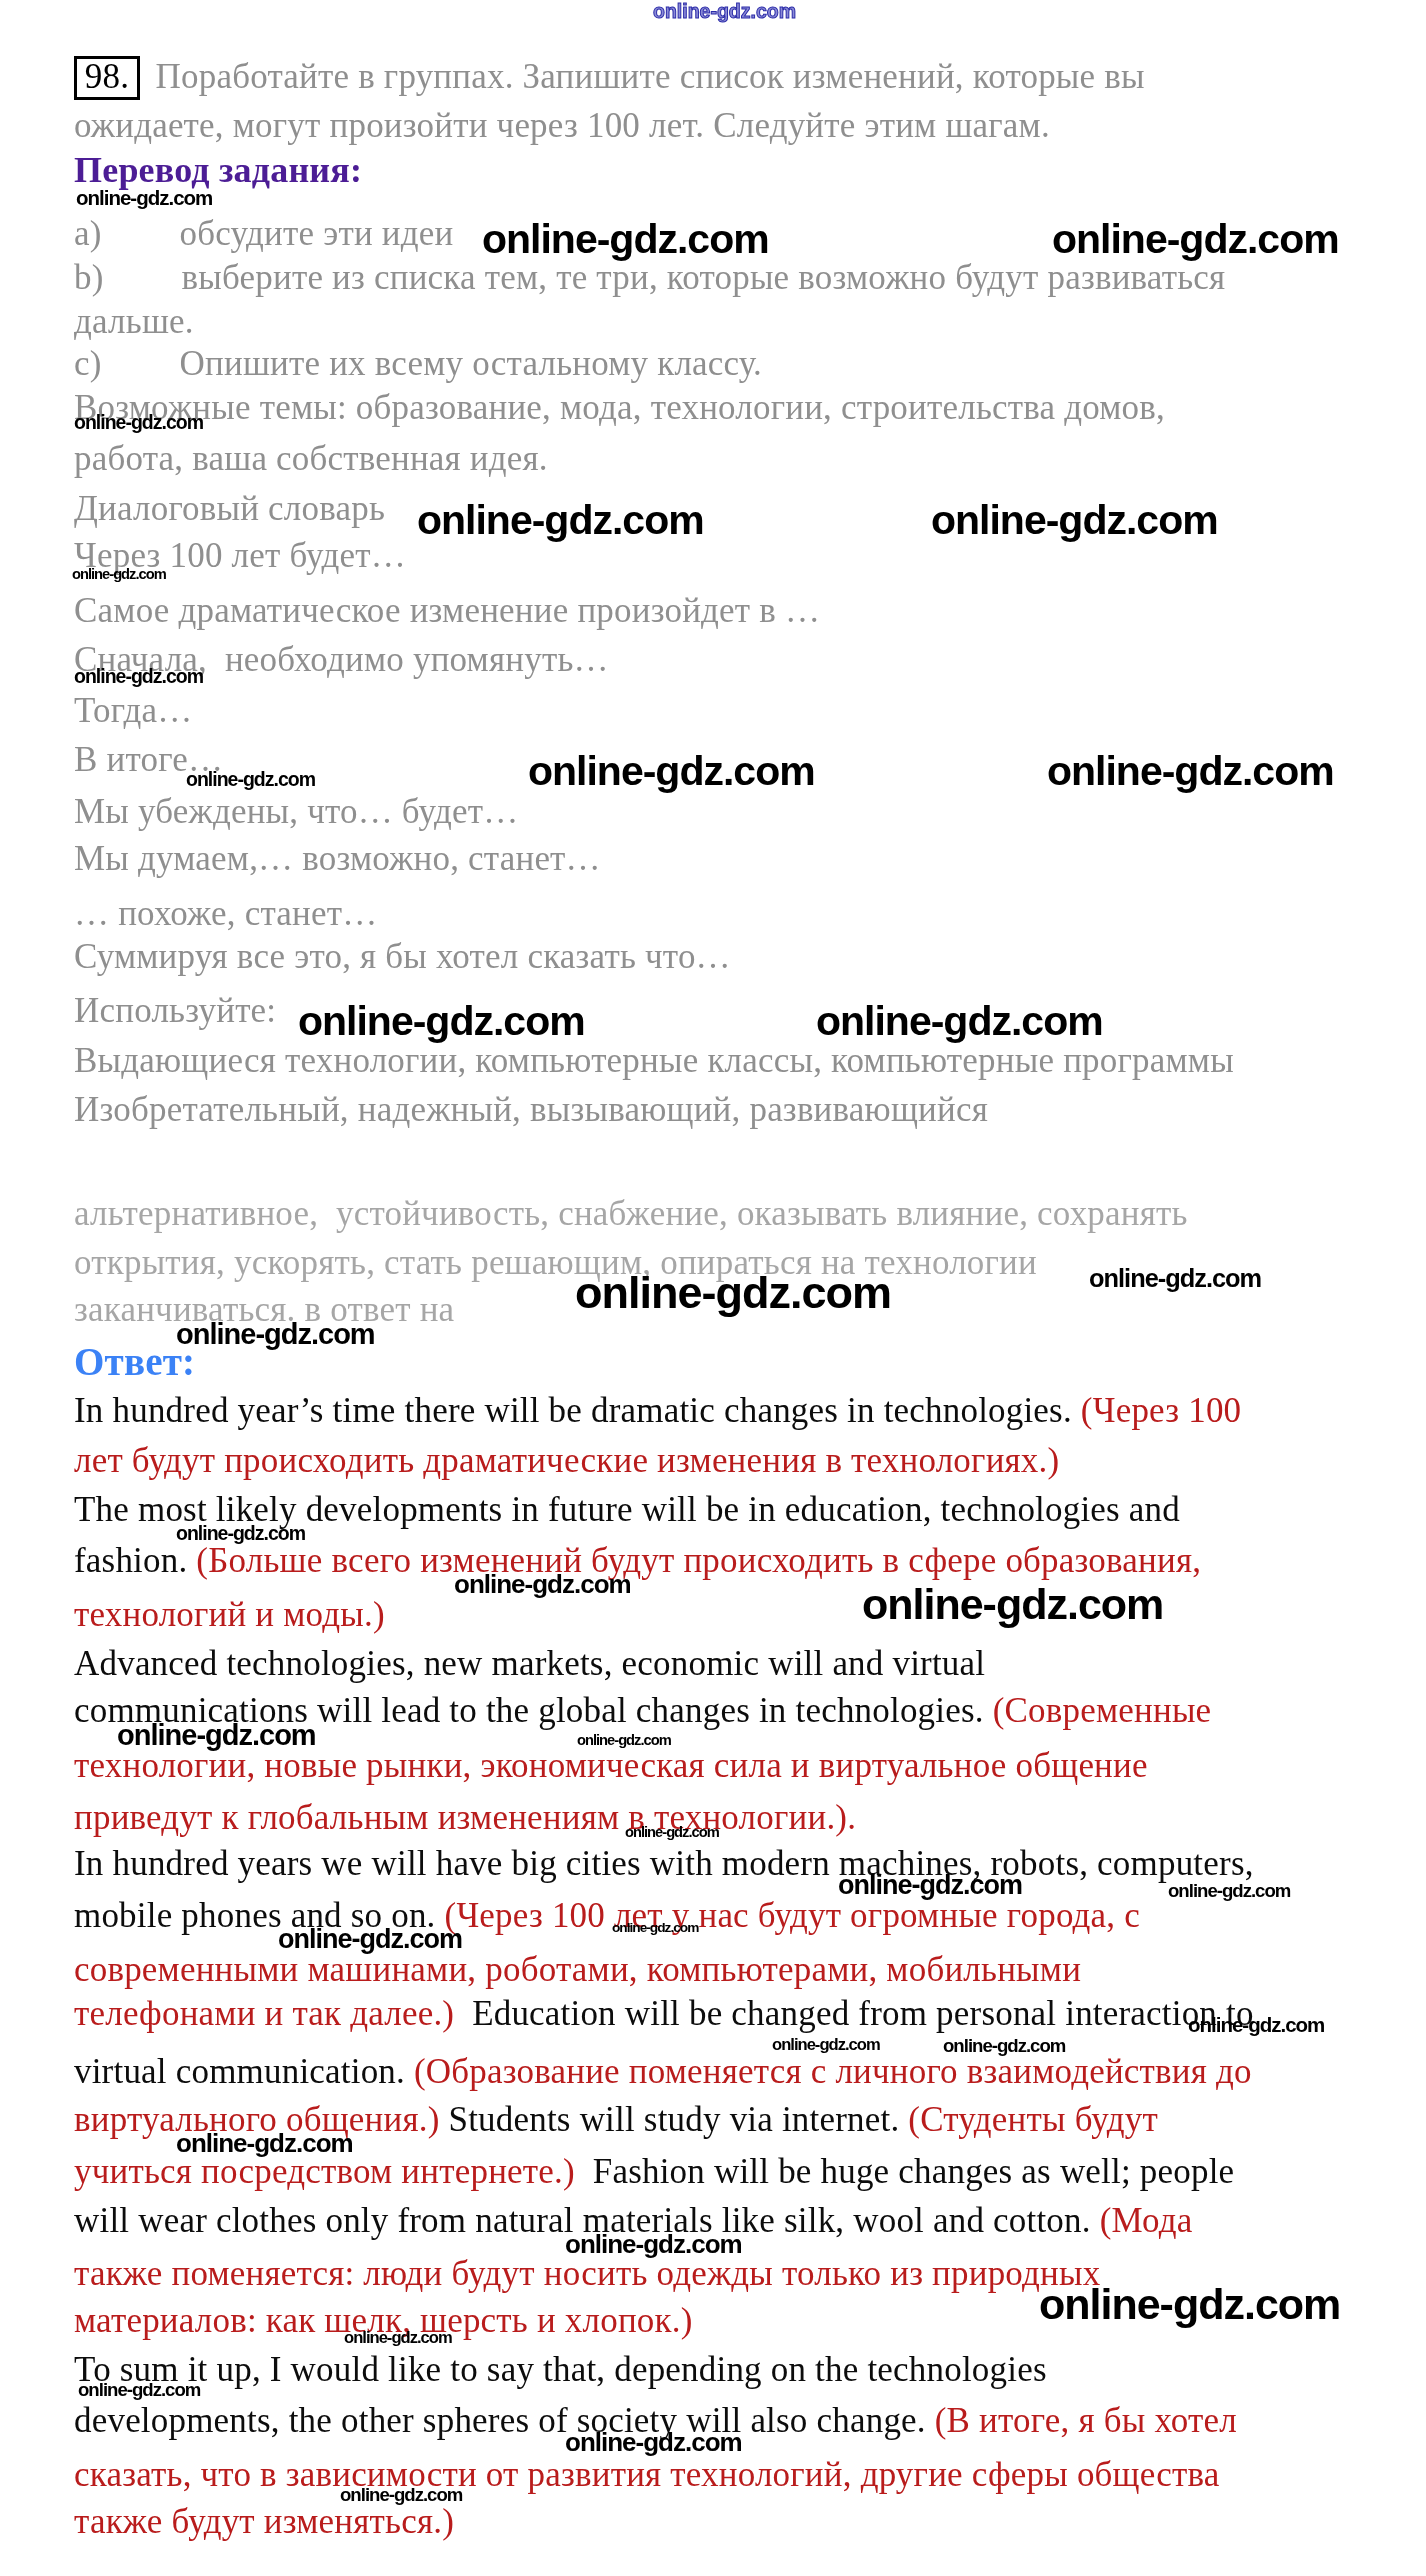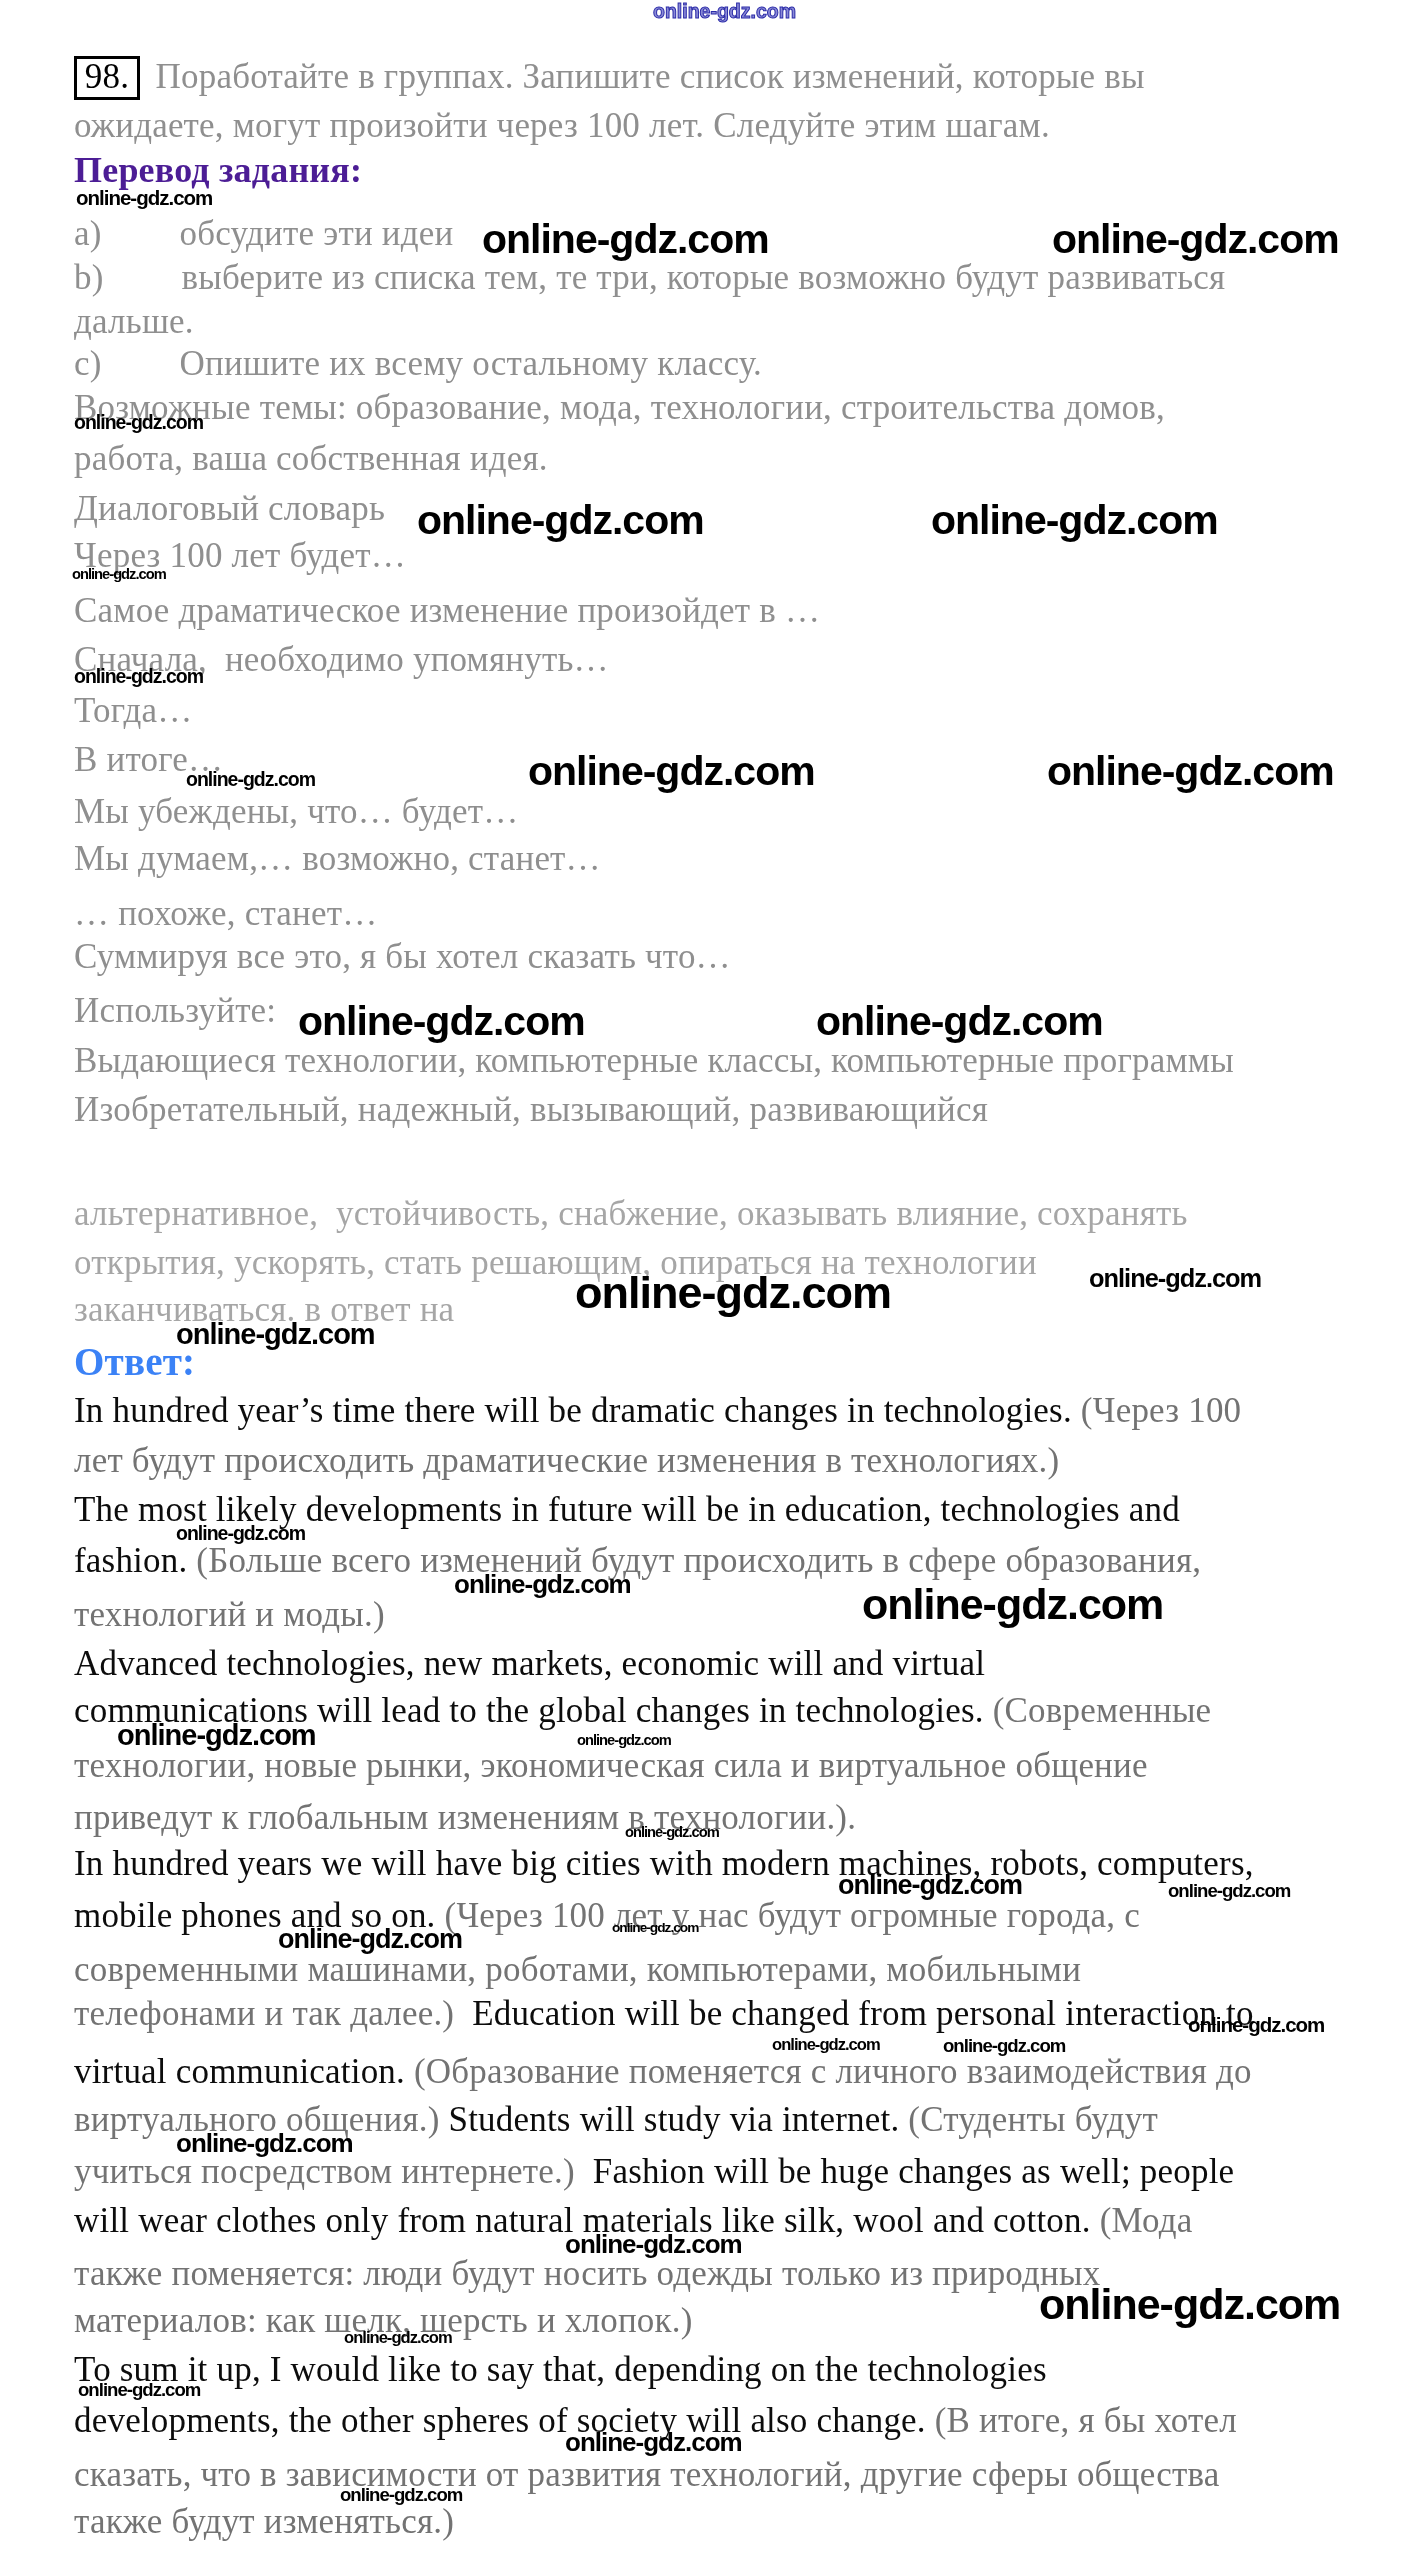--- a/index.html
+++ b/index.html
@@ -16,21 +16,21 @@
     position: absolute;
     left: 74px;
     font-size: 35px;
     line-height: 1.1;
     white-space: pre;
     letter-spacing: 0.2px;
   }
   .run { display: inline; }
   .gray   { color: #8f8f8f; }
   .lgray  { color: #a6a6a6; }
-  .agray  { color: #737373; }
+  .agray  { color: #b91c1c; }
   .black  { color: #0c0c0c; }
   .heading  { color: #4c1d95; font-weight: bold; font-size: 36px; }
   .heading2 { color: #3b82f6; font-weight: bold; font-size: 39px; }
   .numbox {
     color: #000000;
     border: 3.9px solid #000000;
     padding: 0 7.8px 2.9px 7.8px;
     margin-right: 15.6px;
     display: inline-block;
     line-height: 1.0;

